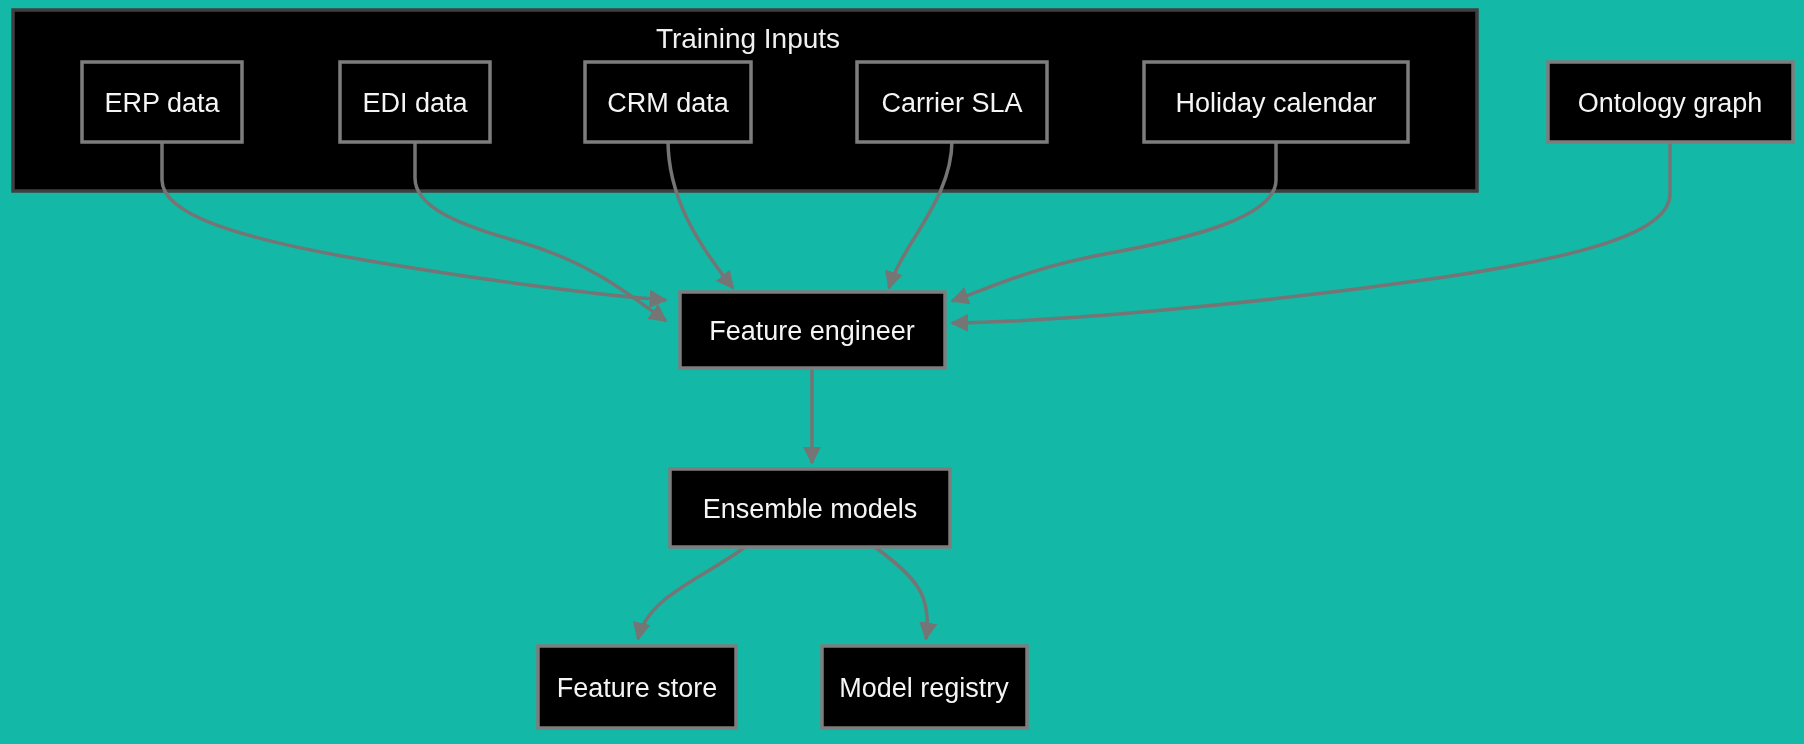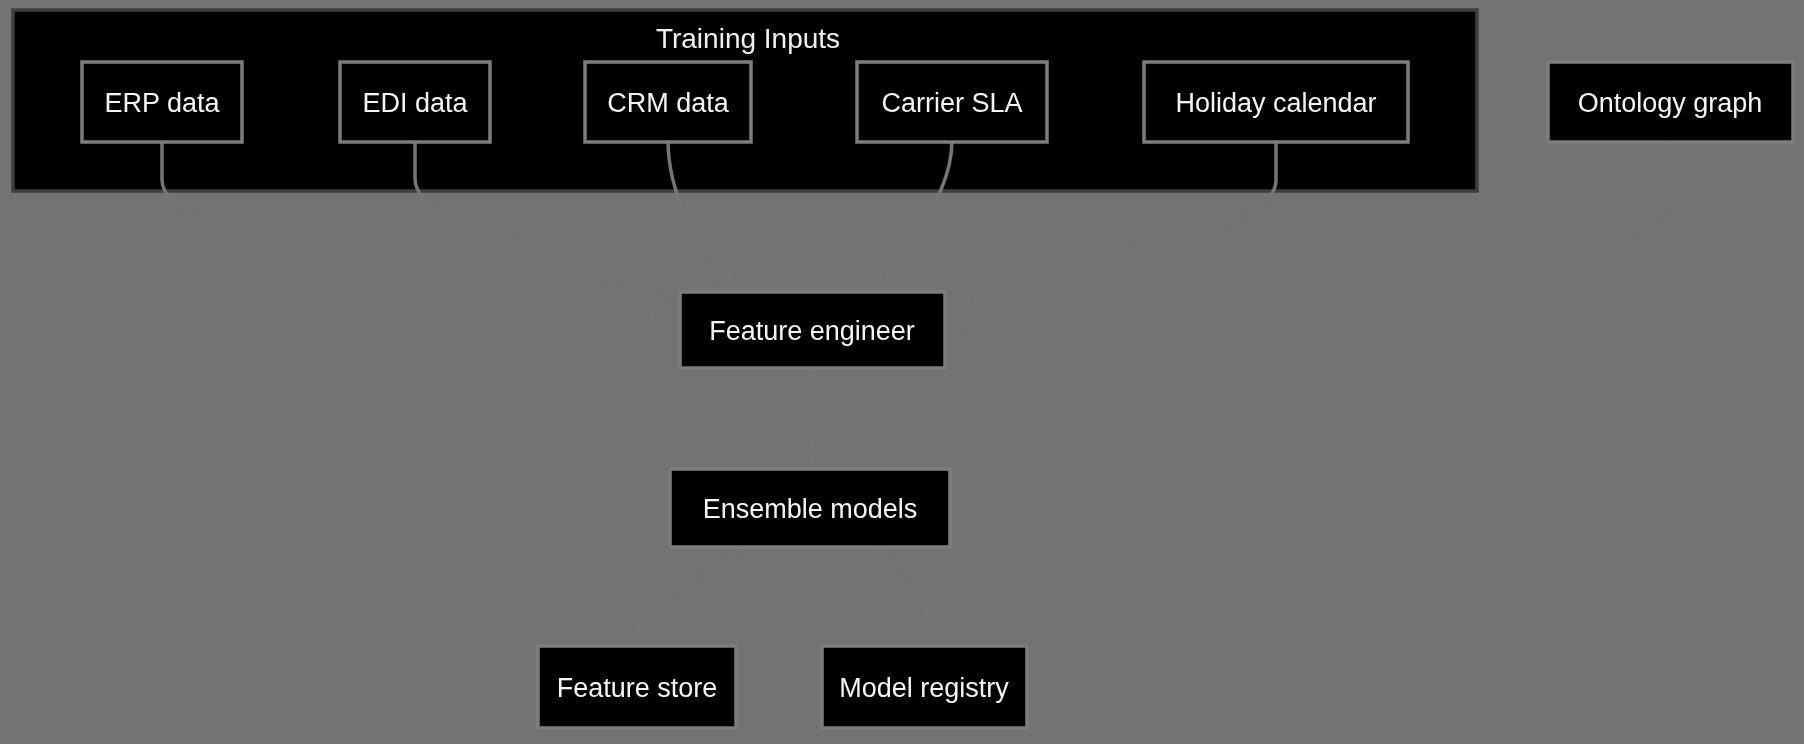--- a/index.html
+++ b/index.html
@@ -8,21 +8,21 @@
     background: #000000;
     width: 1804px;
     height: 744px;
     overflow: hidden;
     font-family: "Liberation Sans", "DejaVu Sans", sans-serif;
   }
   #diagram-root {
     position: relative;
     width: 1804px;
     height: 744px;
-    background: #737373;
+    background: #14b8a6;
   }
   svg { display: block; }
   .cluster-rect {
     fill: #000000;
     stroke: #3f3f3f;
     stroke-width: 3.5;
   }
   .cluster-label {
     fill: #f0f0f0;
     font-size: 28px;

